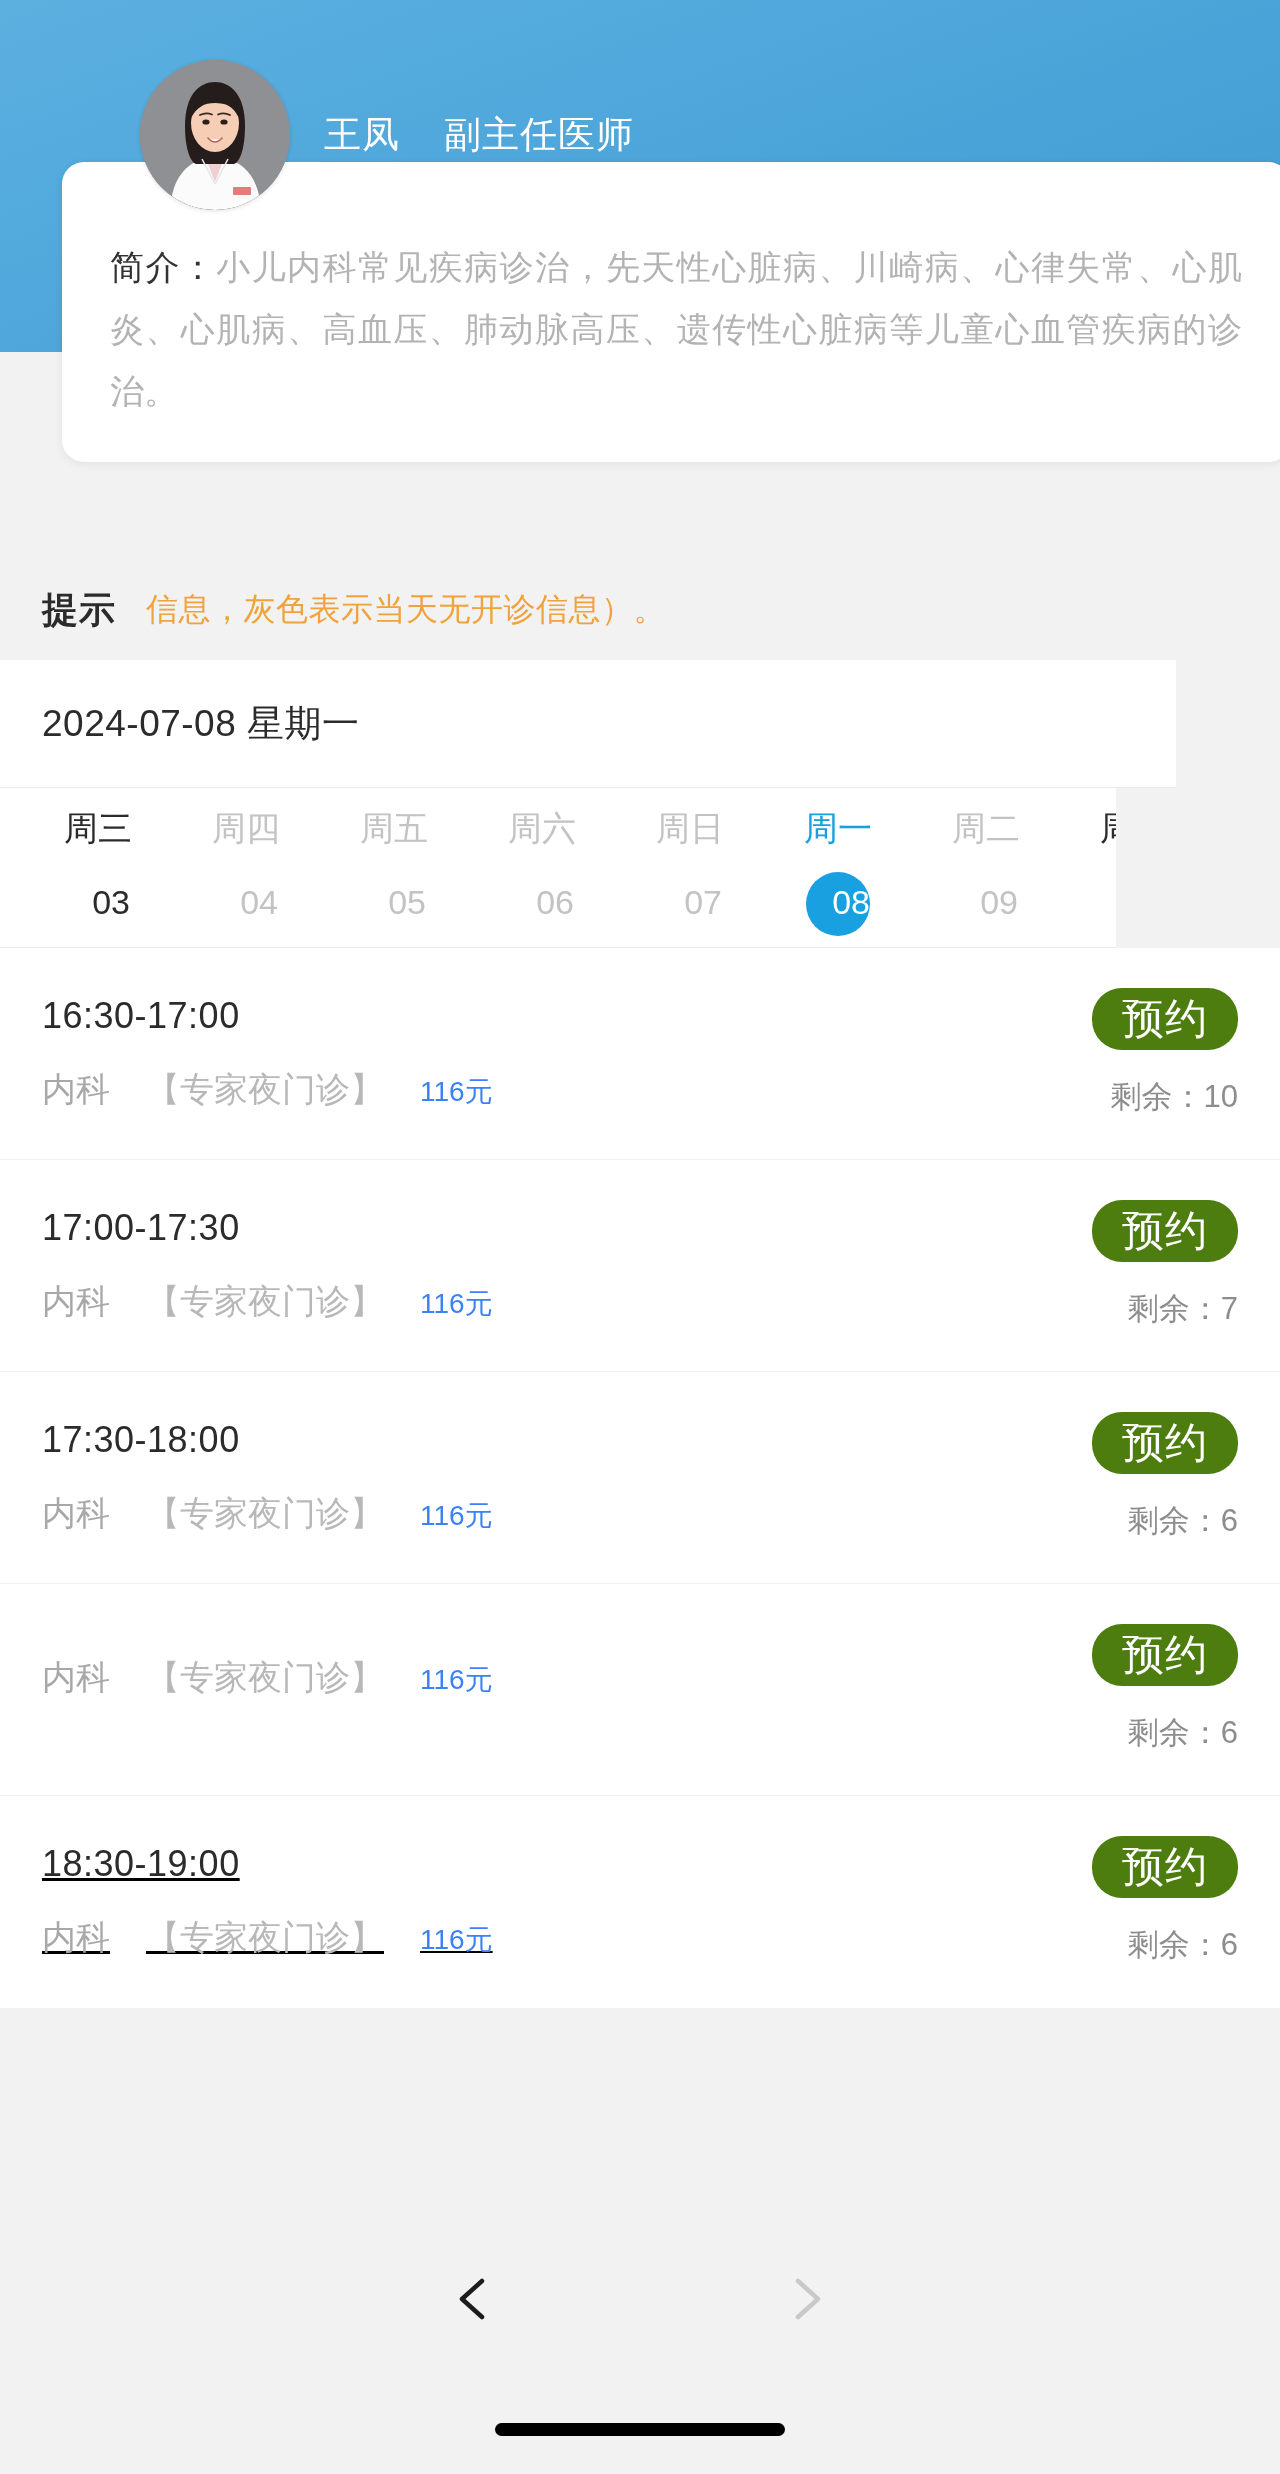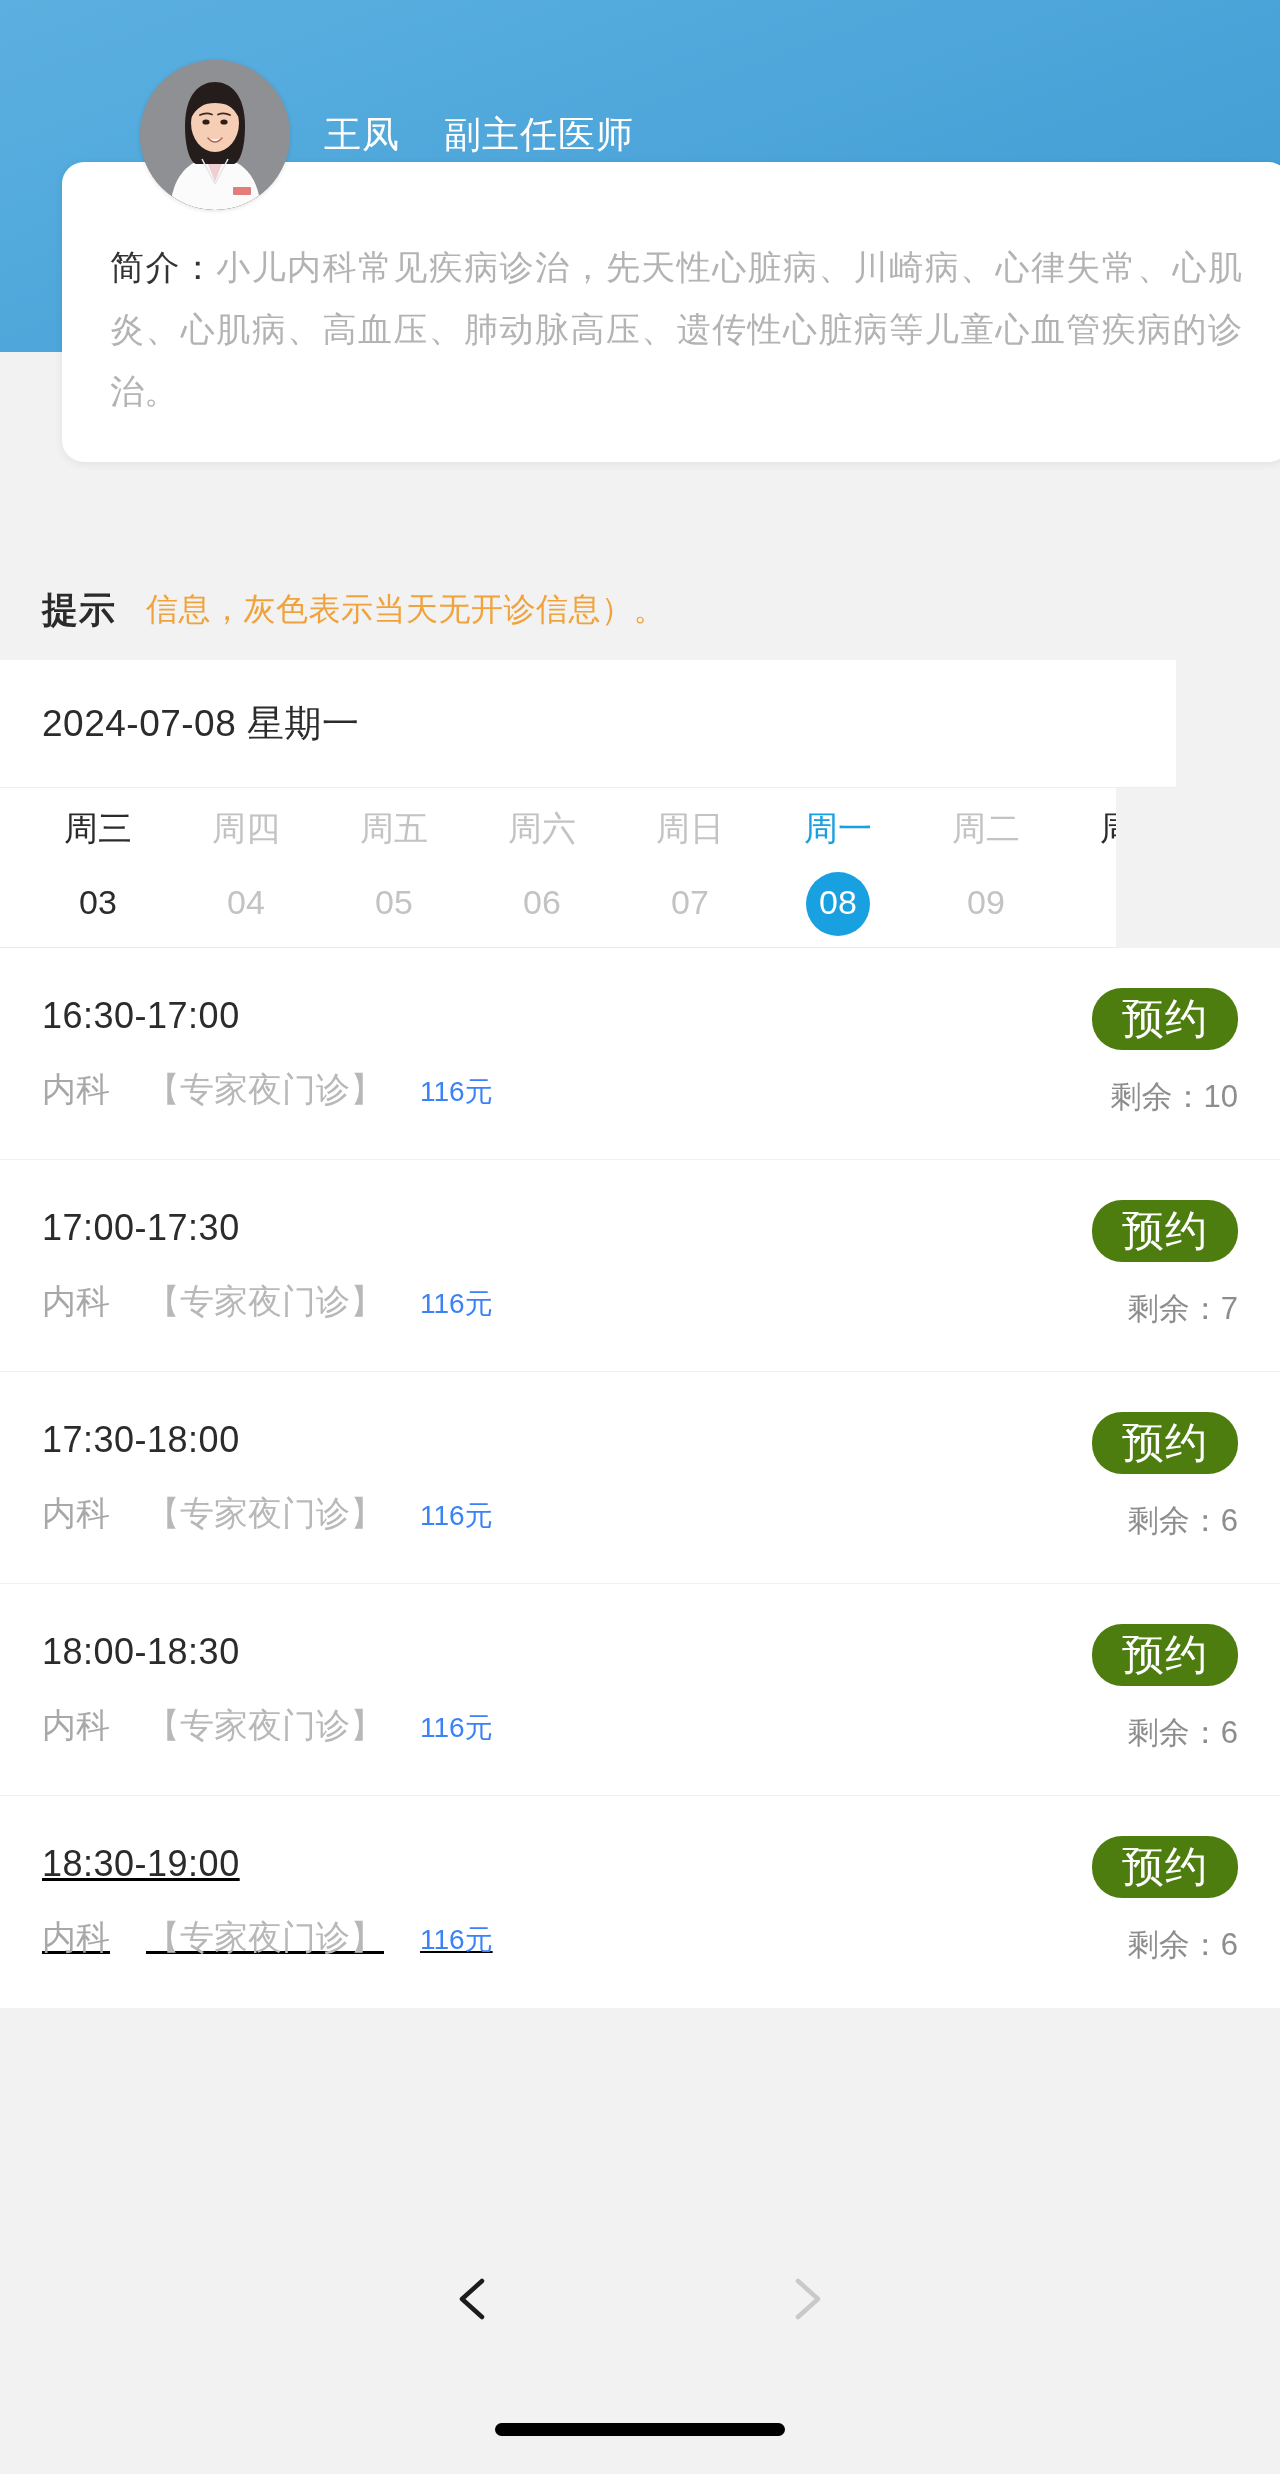--- a/index.html
+++ b/index.html
@@ -157,21 +157,21 @@
     white-space: nowrap;
   }
   .day-week.dark { color: #2b2b2b; }
   .day-week.sel { color: #19a0e0; }
   .day-num {
     font-size: 34px;
     color: #c3c3c3;
     line-height: 60px;
     width: 64px;
     height: 64px;
-    text-align: center;
+    text-align: right;
     border-radius: 50%;
   }
   .day-num.dark { color: #2b2b2b; }
   .day-num.sel {
     background: #19a0e0;
     color: #ffffff;
   }
 
   
   .slot-list {
@@ -408,21 +408,20 @@
           <span class="slot-dept">内科</span>
           <span class="slot-clinic">【专家夜门诊】</span>
           <span class="slot-price">116元</span>
         </div>
         <div class="slot-right">
           <button class="book-btn">预约</button>
           <div class="slot-remain">剩余：6</div>
         </div>
       </div>
       <div class="slot-row">
-        <div class="slot-time">18:00-18:30</div>
         <div class="slot-meta">
           <span class="slot-dept">内科</span>
           <span class="slot-clinic">【专家夜门诊】</span>
           <span class="slot-price">116元</span>
         </div>
         <div class="slot-right">
           <button class="book-btn">预约</button>
           <div class="slot-remain">剩余：6</div>
         </div>
       </div>

